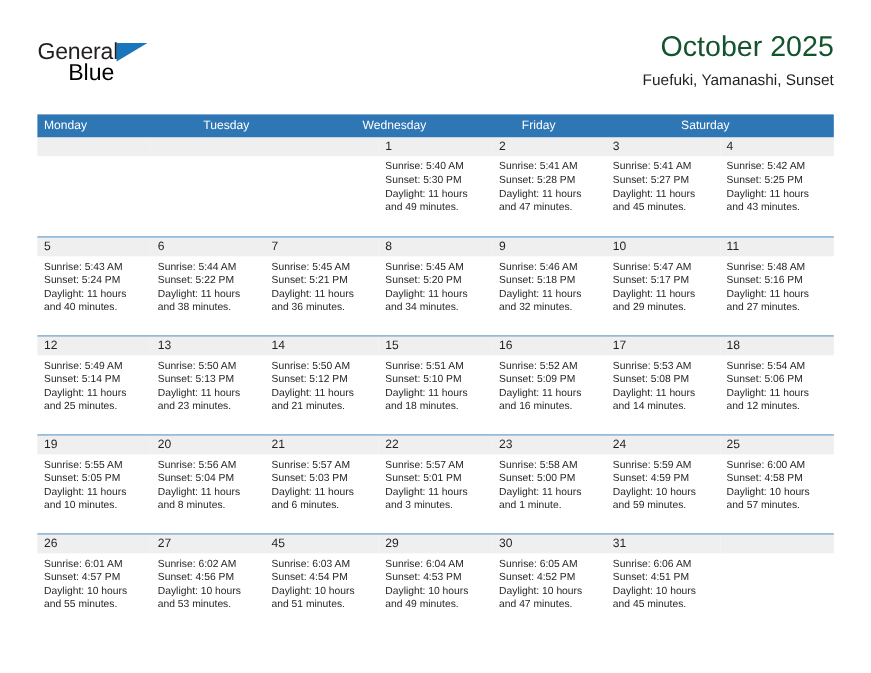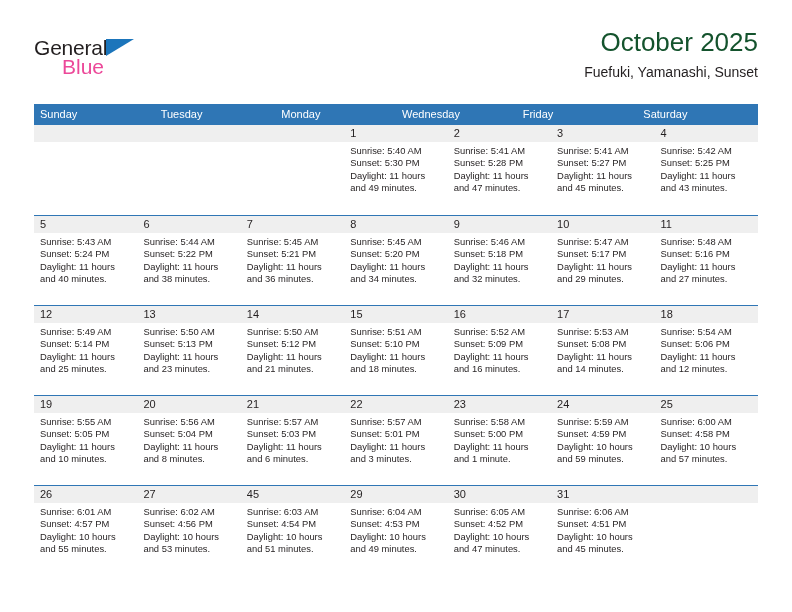--- a/index.html
+++ b/index.html
@@ -43,21 +43,21 @@
     font-size: 21px;
     color: #231f20;
     letter-spacing: -0.2px;
     line-height: 24px;
   }
   .logo-blue {
     position: absolute;
     left: 28px;
     top: 19px;
     font-size: 21px;
-    color: #ec4899;
+    color: #000000;
     line-height: 24px;
   }
   .logo-flag {
     position: absolute;
     left: 72px;
     top: 3px;
     width: 0;
     height: 0;
     border-left: 28px solid #1b75bb;
     border-bottom: 17px solid transparent;
@@ -154,23 +154,22 @@
     <div class="title-block">
       <h1 class="cal-title">October 2025</h1>
       <p class="cal-location">Fuefuki, Yamanashi, Sunset</p>
     </div>
 
   </div>
 
   <div class="calendar">
 
     <div class="dow-row">
-      <div class="dow-cell">Sunday</div>
+      <div class="dow-cell">Monday</div>
       <div class="dow-cell">Tuesday</div>
-      <div class="dow-cell">Monday</div>
       <div class="dow-cell">Wednesday</div>
       <div class="dow-cell">Friday</div>
       <div class="dow-cell">Saturday</div>
     </div>
 
     <div id="weeks-container">
         <div class="week-row first">
           <div class="day-cell cell-empty">
             <div class="day-number-band blank"></div>
           </div>

